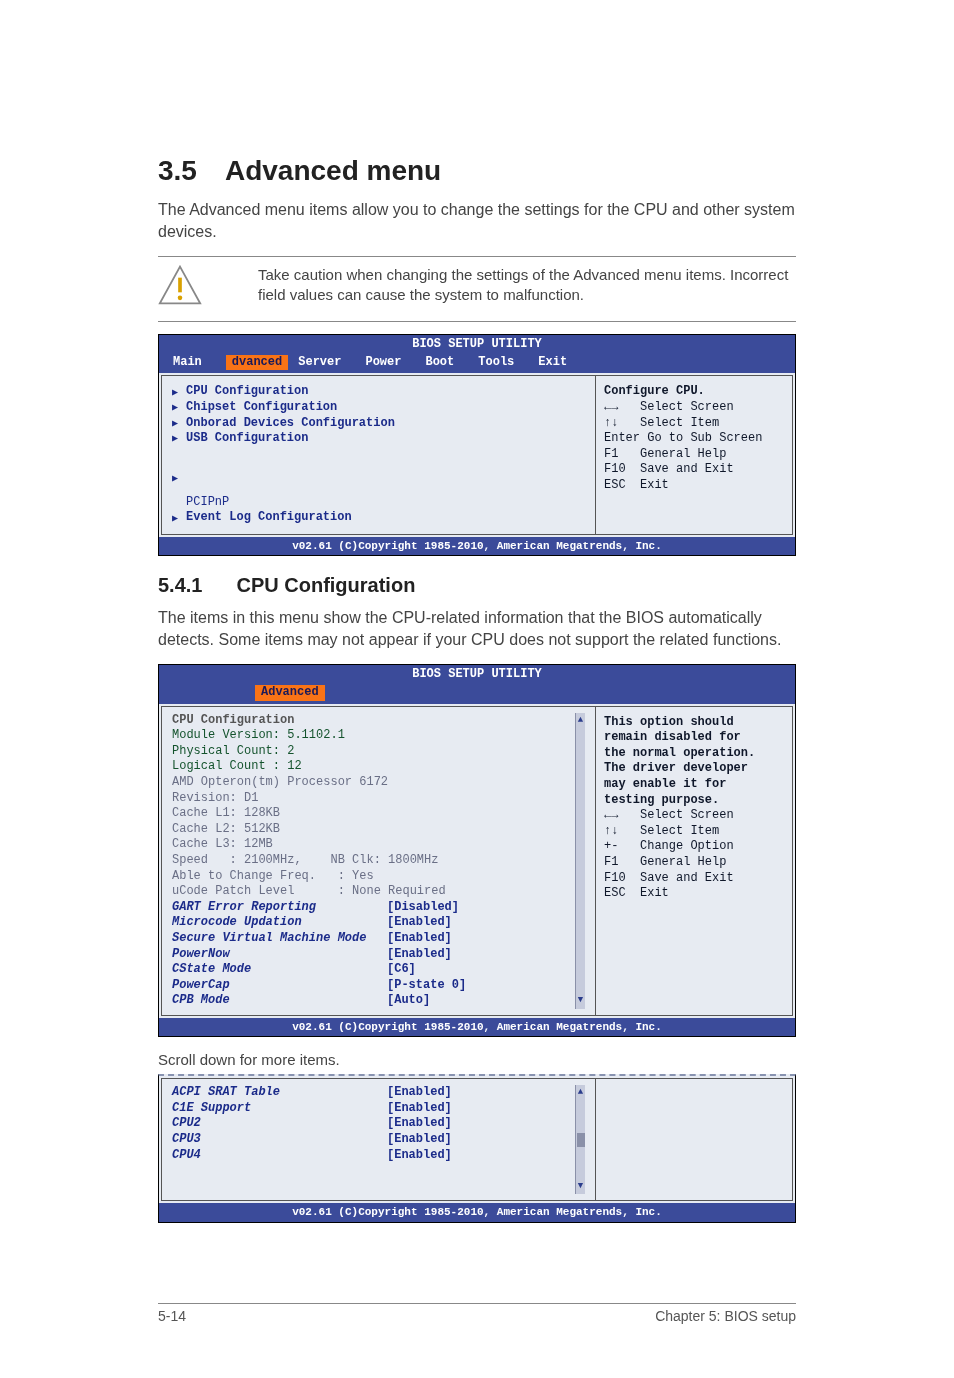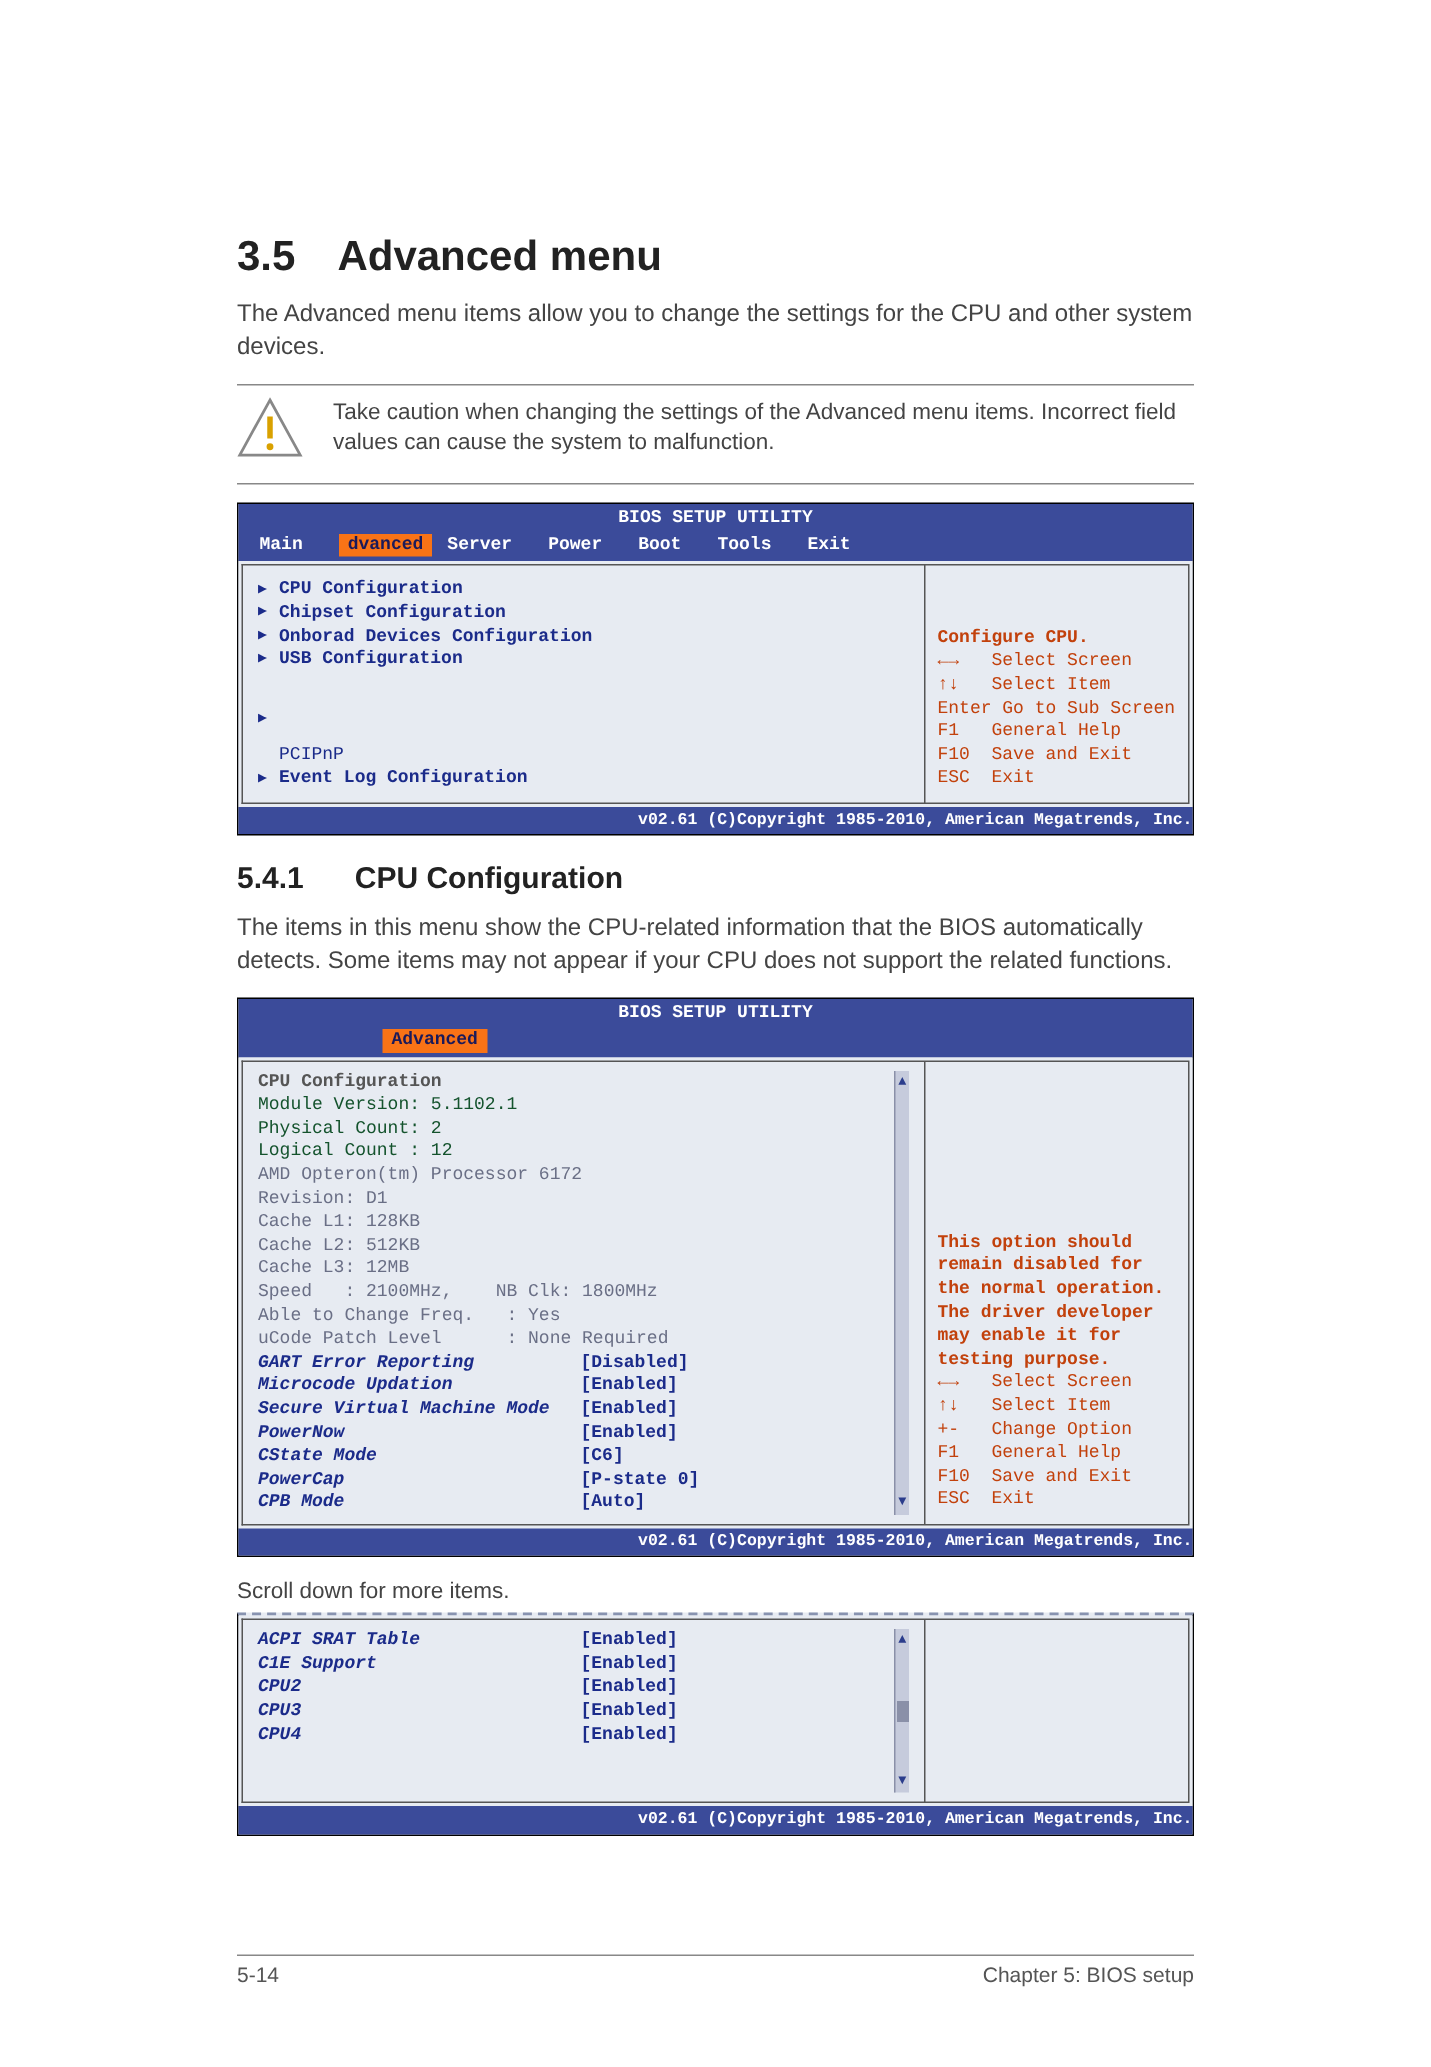--- a/index.html
+++ b/index.html
@@ -4,33 +4,33 @@
 <style>
   * { margin: 0; padding: 0; box-sizing: border-box; }
   body { background: #fff; font-family: Arial, Helvetica, sans-serif; width: 954px; height: 1378px; position: relative; color: #333; }
   .page { padding: 155px 158px 0 158px; }
   h1.sect { font-size: 28px; font-weight: bold; margin-bottom: 12px; color: #222; }
   h1.sect .num { display:inline-block; margin-right:28px; }
   p.body { font-size: 16px; line-height: 1.35; margin-bottom: 14px; color: #444; }
   .note-wrap { display:flex; align-items:flex-start; gap:20px; margin: 8px 0 12px 0; border-top:1px solid #888; border-bottom:1px solid #888; padding:6px 0 10px 0;}
   .caution-icon { width:44px; flex:0 0 44px; }
   .caution-icon svg { width:44px; height:44px; }
-  .note-text { font-size:15px; line-height:1.35; color:#444; padding-top:2px;}
+  .note-text { font-size:15px; line-height:1.35; color:#444; padding-top:2px;margin-left:36px;}
   .bios { border:1px solid #000; background:#e7ebf2; font-family: "Courier New", monospace; font-size:12px; line-height:1.3; margin-bottom:14px; }
   .bios-title { background:#3b4b9a; color:#ffffff; text-align:center; font-weight:bold; padding:2px 0; font-size:12px;}
   .bios-tabs { background:#3b4b9a; color:#fff; display:flex; padding:0 14px 3px 14px; gap:0; font-weight:bold; font-size:12px;}
   .bios-tabs span { padding:0 14px 0 0; margin-right:10px;}
   .bios-tabs .active { background:#f97316; color:#1a1a5a; padding:0 6px;}
   .bios-body { display:flex; background:#e7ebf2; }
   .bios-left { flex:1; border:1px solid #555; border-right:none; margin:2px 0 2px 2px; padding:8px 10px; color:#1b2b8a; }
-  .bios-right { width:177px; border:1px solid #555; margin:2px 2px 2px 0; padding:8px 8px; color:#c2410c; display:flex; flex-direction:column; justify-content:flex-end;}
+  .bios-right { width:198px; border:1px solid #555; margin:2px 2px 2px 0; padding:8px 8px; color:#0f172a; display:flex; flex-direction:column; justify-content:flex-start;}
   .bios-left .menu-row { display:flex; align-items:center; gap:8px; color:#1b2b8a;}
   .bios-left .menu-row .tri { color:#1b2b8a; font-size:10px;}
   .nav-block div { white-space:pre; }
-  .bios-footer { background:#3b4b9a; color:#fff; text-align:right; font-size:11px; padding:2px 0; font-weight:bold;}
+  .bios-footer { background:#3b4b9a; color:#fff; text-align:center; font-size:11px; padding:2px 0; font-weight:bold;}
   h2.sub { font-size:20px; font-weight:bold; margin:18px 0 10px 0; color:#222;}
   h2.sub .num { display:inline-block; margin-right:34px;}
   .cpu-left .heading { color:#555; font-weight:bold;}
   .cpu-left div { white-space:pre; }
   .info-line { color:#14532d;}
   .info-dim { color:#6a6f86;}
   .setting-row { display:flex; color:#1b2b8a;}
   .setting-row .label{ width:215px;font-style:italic;}
   .scroll-note { font-size:15px; color:#444; margin:4px 0 6px 0;}
   .page-footer { position:absolute; bottom:54px; left:0; right:0; padding:0 158px; border-top:0; }

